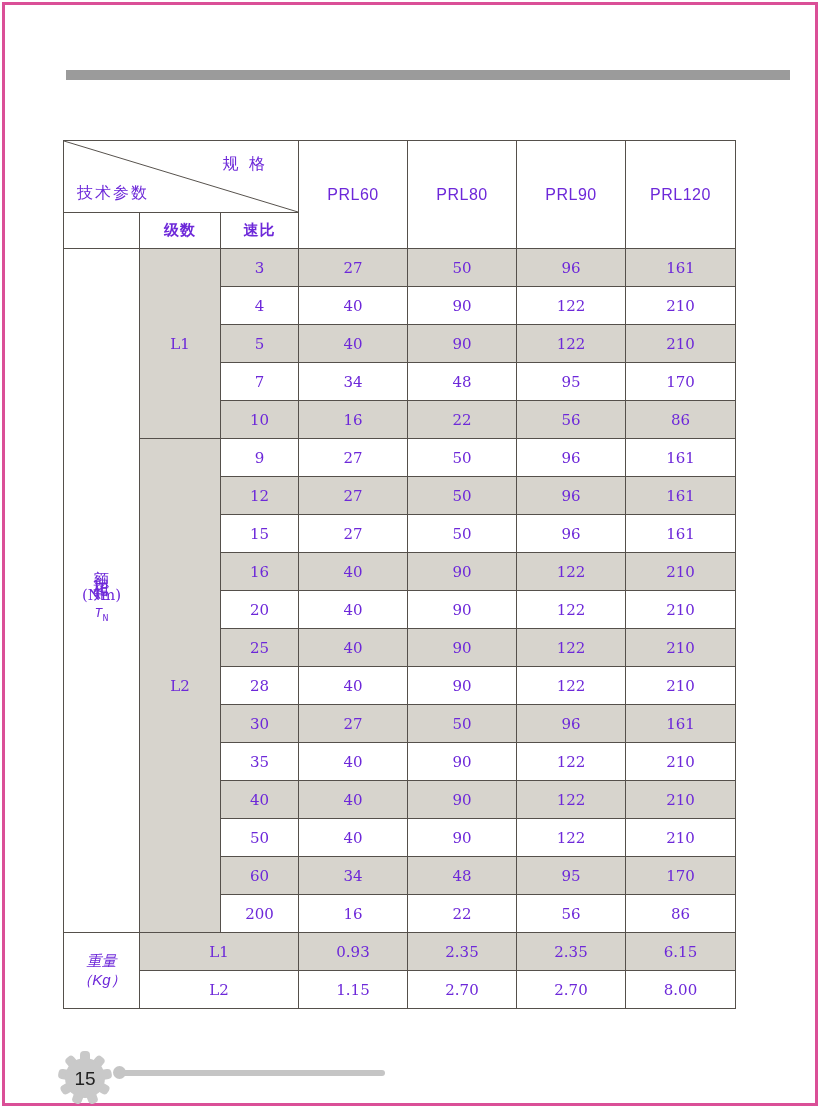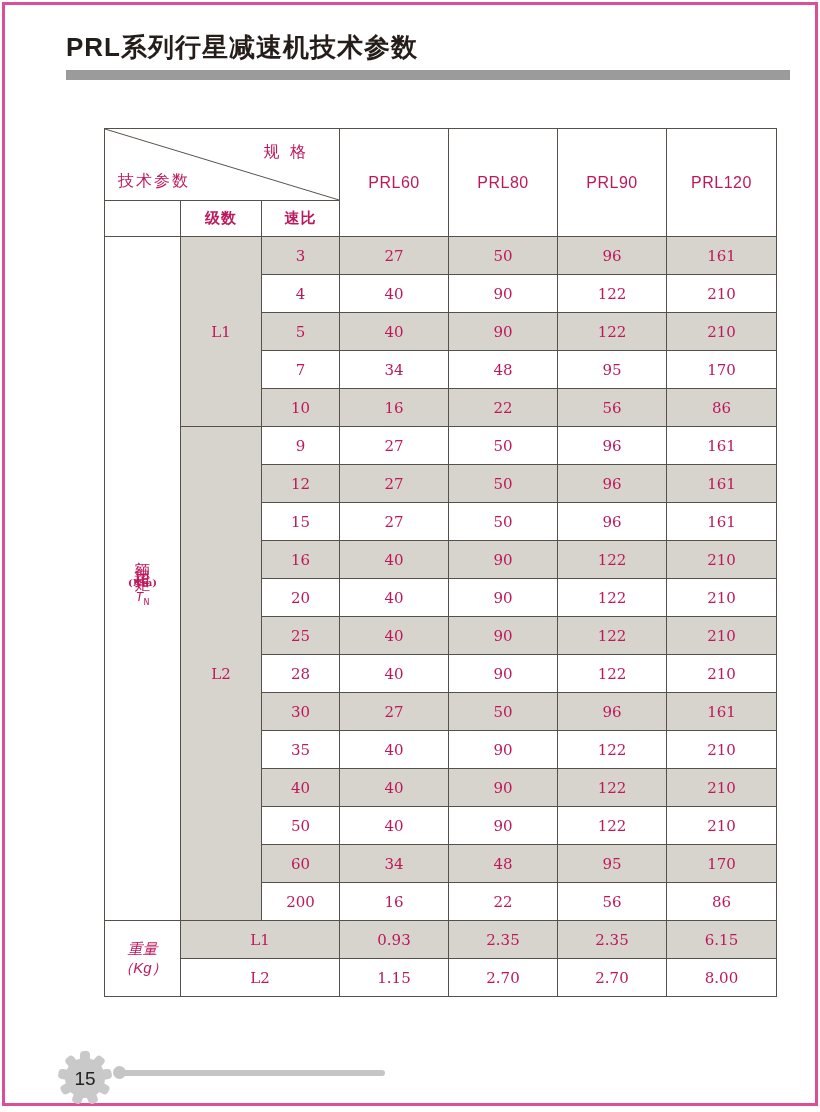--- a/index.html
+++ b/index.html
@@ -5,60 +5,59 @@
   * { margin:0; padding:0; box-sizing:border-box; }
   html,body { width:820px; height:1112px; background:#ffffff; }
   body { font-family:"Liberation Sans", sans-serif; position:relative; overflow:hidden; }
   .page { position:absolute; inset:0; background:#ffffff; }
   .frame { position:absolute; left:2px; top:2px; right:2px; bottom:6px;
            border:3px solid #da4f97; pointer-events:none; }
   .title { position:absolute; left:66px; top:30px; font-size:26px; font-weight:bold;
            color:#241d1a; letter-spacing:1px; }
   .title-bar { position:absolute; left:66px; top:70px; width:724px; height:10px; background:#9b9b9b; }
 
-  table.spec { position:absolute; left:63px; top:128px; border-collapse:collapse;
-               table-layout:fixed; width:672px; color:#be185d;margin-left:41px; }
+  table.spec { position:absolute; left:63px; top:140px; border-collapse:collapse;
+               table-layout:fixed; width:672px; color:#6d28d9; }
   table.spec td { border:1px solid #55504b; text-align:center; vertical-align:middle;
                   padding:0; overflow:hidden; }
   tr.h1 { height:72px; }
   tr.h2 { height:36px; }
   tr.brow { height:38px; }
   td.model { font-size:16px; letter-spacing:0.5px; background:#fff; }
   td.subh { font-size:15px; font-weight:700; letter-spacing:1px; background:#fff; }
   td.blank { background:#fff; }
   td.diag { position:relative; background:#fff; }
   .diag svg { position:absolute; inset:0; width:100%; height:100%; display:block; }
   .spec-corner { position:absolute; top:13px; right:30px; font-size:16px; font-weight:500; letter-spacing:3px; }
   .param-corner { position:absolute; bottom:8px; left:13px; font-size:16px; font-weight:500; letter-spacing:2px; }
 
   td.num { font-family:"DejaVu Serif", serif; font-size:15px; background:#fff; }
   td.g { background:#d7d4cd; }
   td.stage { font-family:"DejaVu Serif", serif; font-size:15px; background:#d7d4cd; }
   td.torque { background:#fff; }
   td.wlabel { background:#fff; font-size:15px; font-weight:500;font-style:italic; }
   .vtext { writing-mode:vertical-rl; text-orientation:upright; margin:0 auto;
            font-size:16px; font-weight:500; letter-spacing:5px; line-height:1.1; }
-  .unit { font-family:"DejaVu Serif", serif; font-size:10px; margin-top:8px;font-weight:bold; }
+  .unit { font-family:"DejaVu Serif", serif; font-size:15px; margin-top:8px; }
   .sym  { font-family:Liberation Mono, monospace; font-size:13px; font-style:italic; margin-top:2px; }
   .sym sub { font-size:10px; font-style:normal; }
 
   .gear { position:absolute; left:58px; top:1051px; }
   .gear text { font-family:"Liberation Sans", sans-serif; font-weight:500; fill:#222; }
   .dot  { position:absolute; left:113px; top:1066px; width:13px; height:13px;
           border-radius:50%; background:#c5c5c5; }
   .rule { position:absolute; left:122px; top:1070px; width:263px; height:6px;
           background:#c5c5c5; border-radius:3px; }
 </style>
 </head>
 <body>
 
 <div class="page">
   <div class="frame"></div>
 
-  <div class="title">PRL系列行星减速机技术参数</div>
   <div class="title-bar"></div>
 
   <table class="spec">
     <colgroup>
       <col style="width:76px">
         <col style="width:81px">
         <col style="width:78px">
       <col style="width:109px">
         <col style="width:109px">
         <col style="width:109px">

